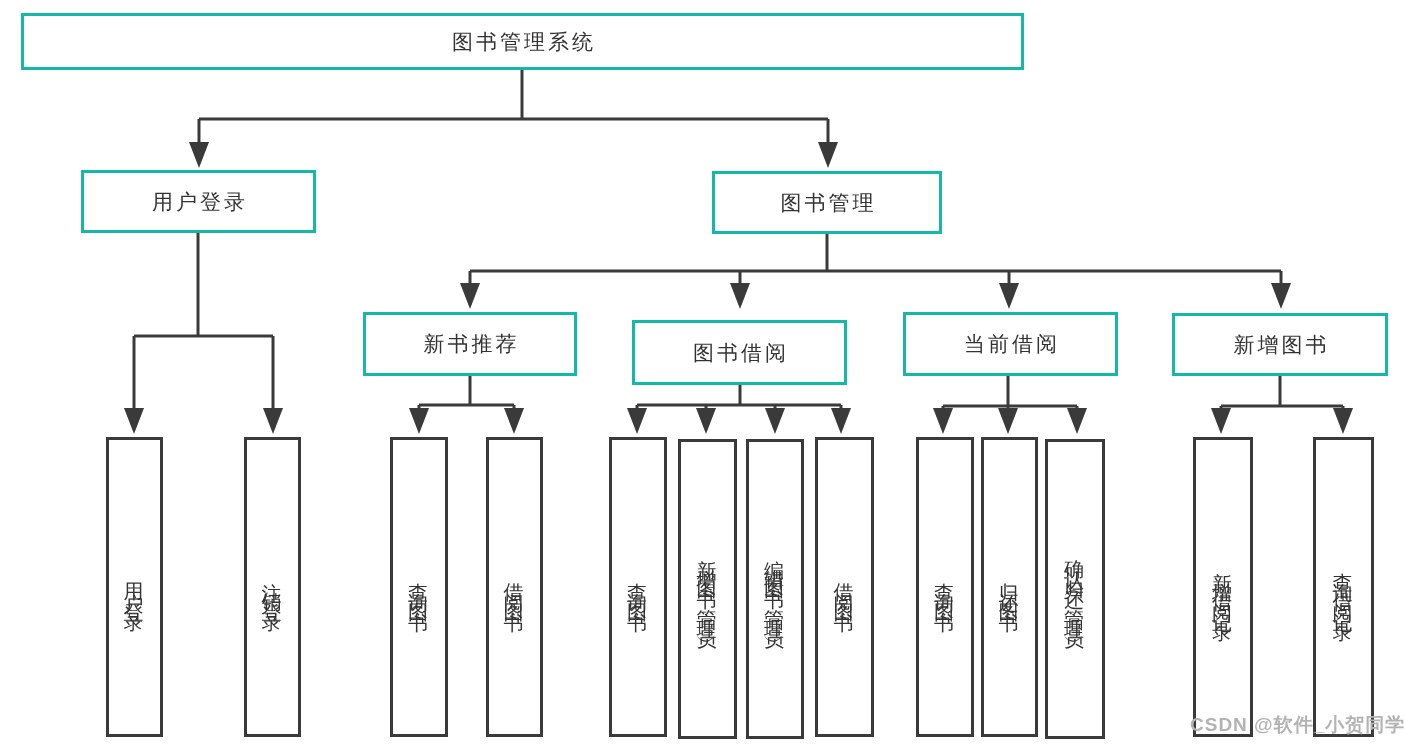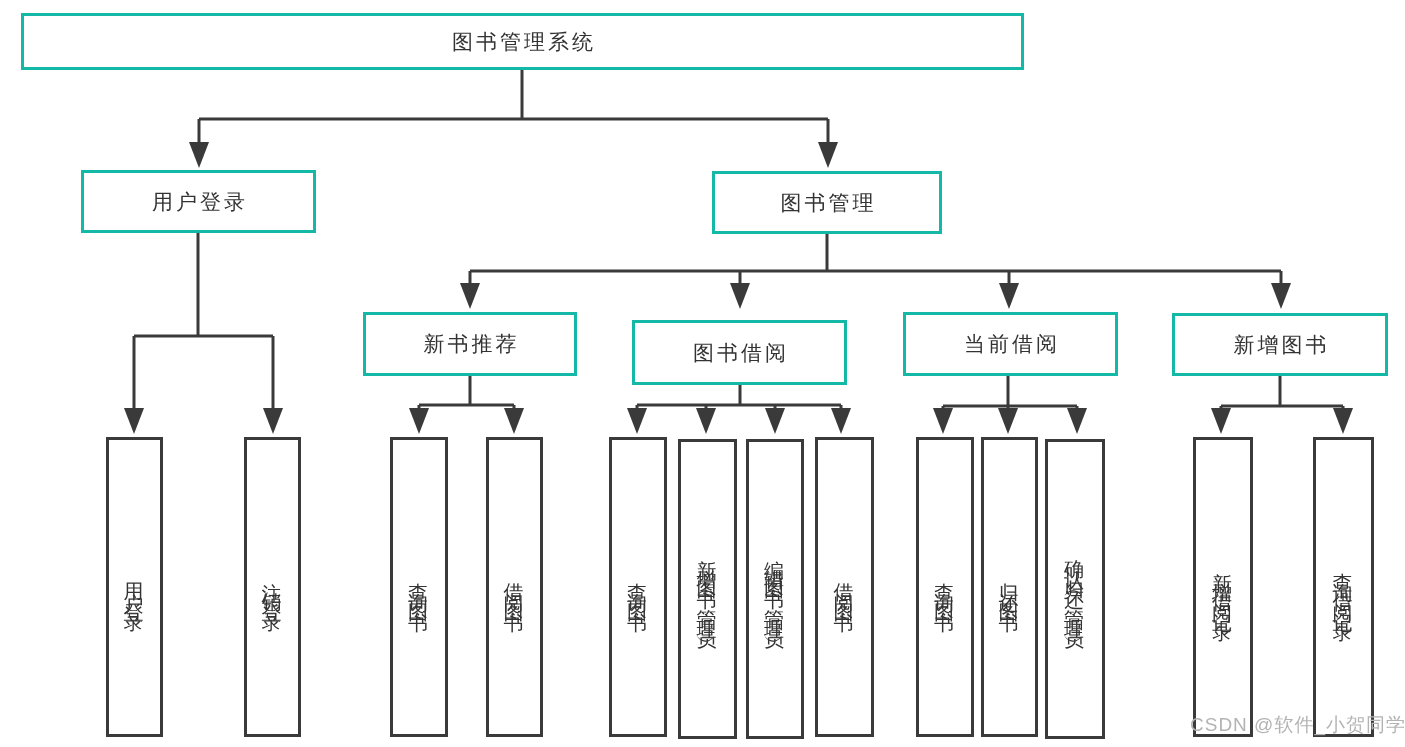--- a/index.html
+++ b/index.html
@@ -23,20 +23,21 @@
     background:#ffffff;border:3px solid #3a3a3a;
     display:flex;align-items:center;justify-content:center;
     writing-mode:vertical-rl;text-orientation:mixed;
     font-size:20px;letter-spacing:10px;color:#333333;
     white-space:nowrap;
   }
   .watermark{
     position:absolute;z-index:2;left:1190px;top:712px;width:205px;
     font-size:19px;color:#b3b3b3;text-align:right;white-space:nowrap;
     letter-spacing:1px;
+    font-weight:bold;
   }
 </style>
 </head>
 <body>
 
 <div id="stage">
 
   <svg class="wires" width="1405" height="747" viewBox="0 0 1405 747">
     <g stroke="#3a3a3a" stroke-width="3" fill="none">
 

